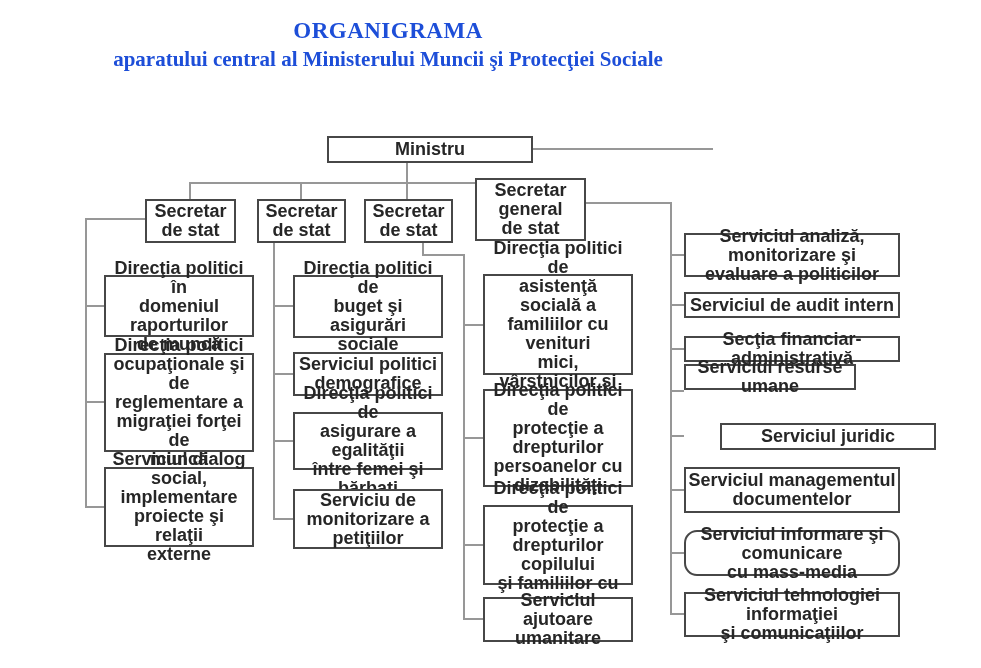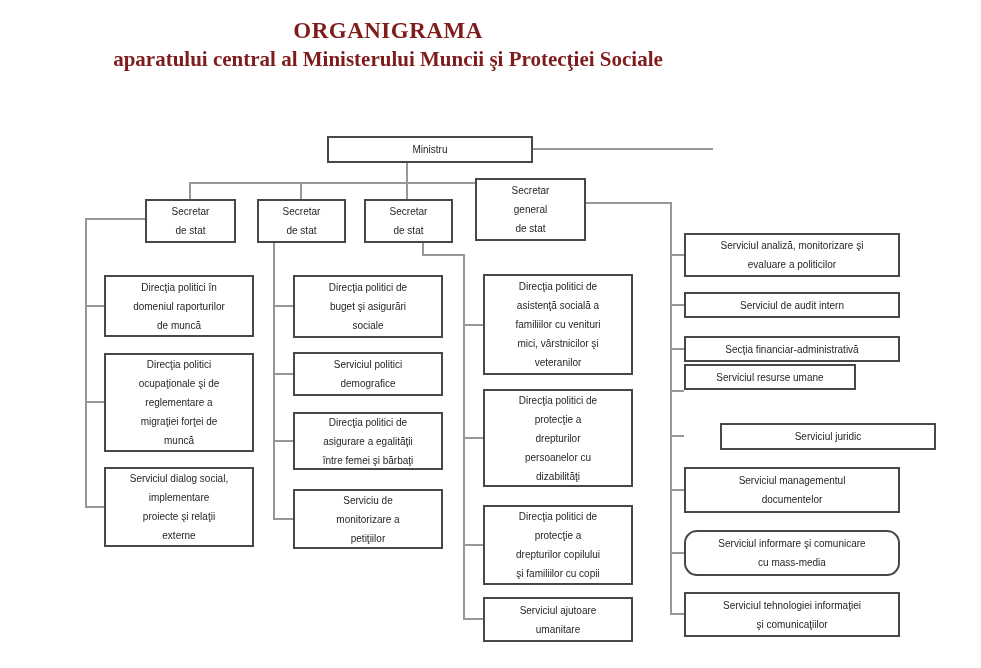--- a/index.html
+++ b/index.html
@@ -16,44 +16,45 @@
     overflow: hidden;
   }
   .title {
     position: absolute;
     left: 0;
     top: 18px;
     width: 776px;
     text-align: center;
     font-family: "Liberation Serif", serif;
     font-weight: bold;
-    color: #7f1d1d;
+    color: #1d4ed8;
   }
   .title .t1 {
     font-size: 23px;
     letter-spacing: 0.5px;
   }
   .title .t2 {
     font-size: 21px;
     margin-top: 3px;
   }
   .node {
     position: absolute;
     box-sizing: border-box;
     background: #ffffff;
     border: 2px solid #474747;
     display: flex;
     align-items: center;
     justify-content: center;
     text-align: center;
-    font-size: 10px;
+    font-size: 18px;
     line-height: 19px;
     color: #262626;
     white-space: pre-line;
     padding: 0 2px;
+    font-weight: bold;
   }
   .line {
     position: absolute;
     background: #979797;
   }
   .h { height: 2px; }
   .v { width: 2px; }
 </style>
 </head>
 <body>

